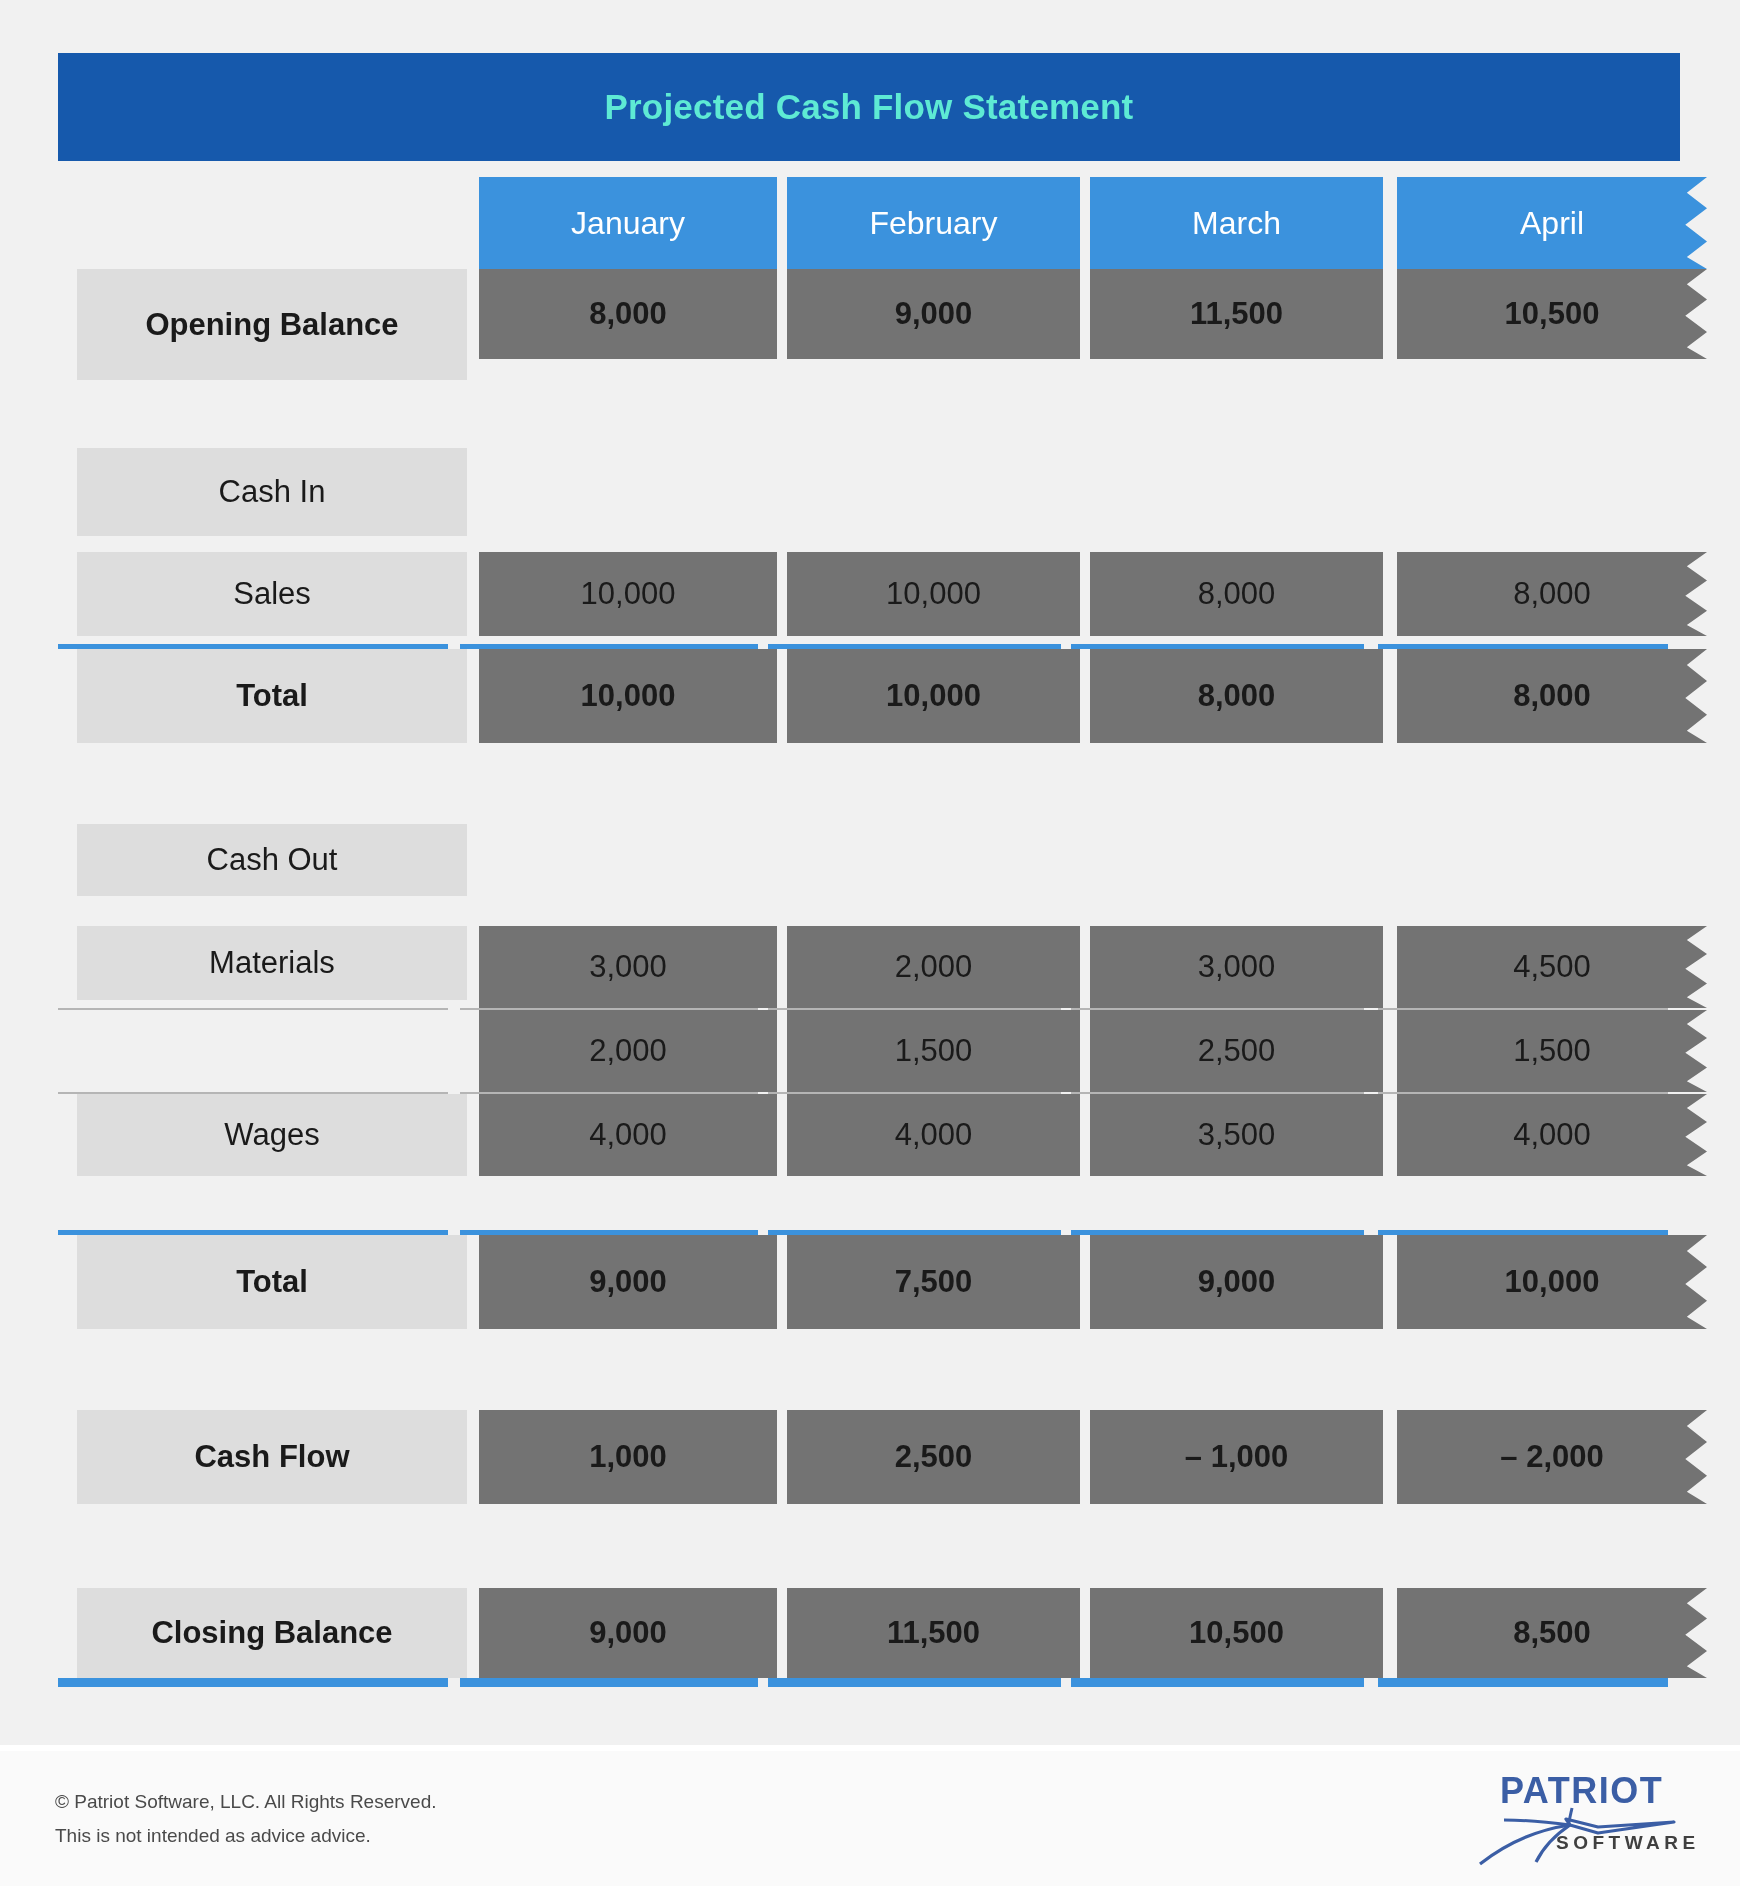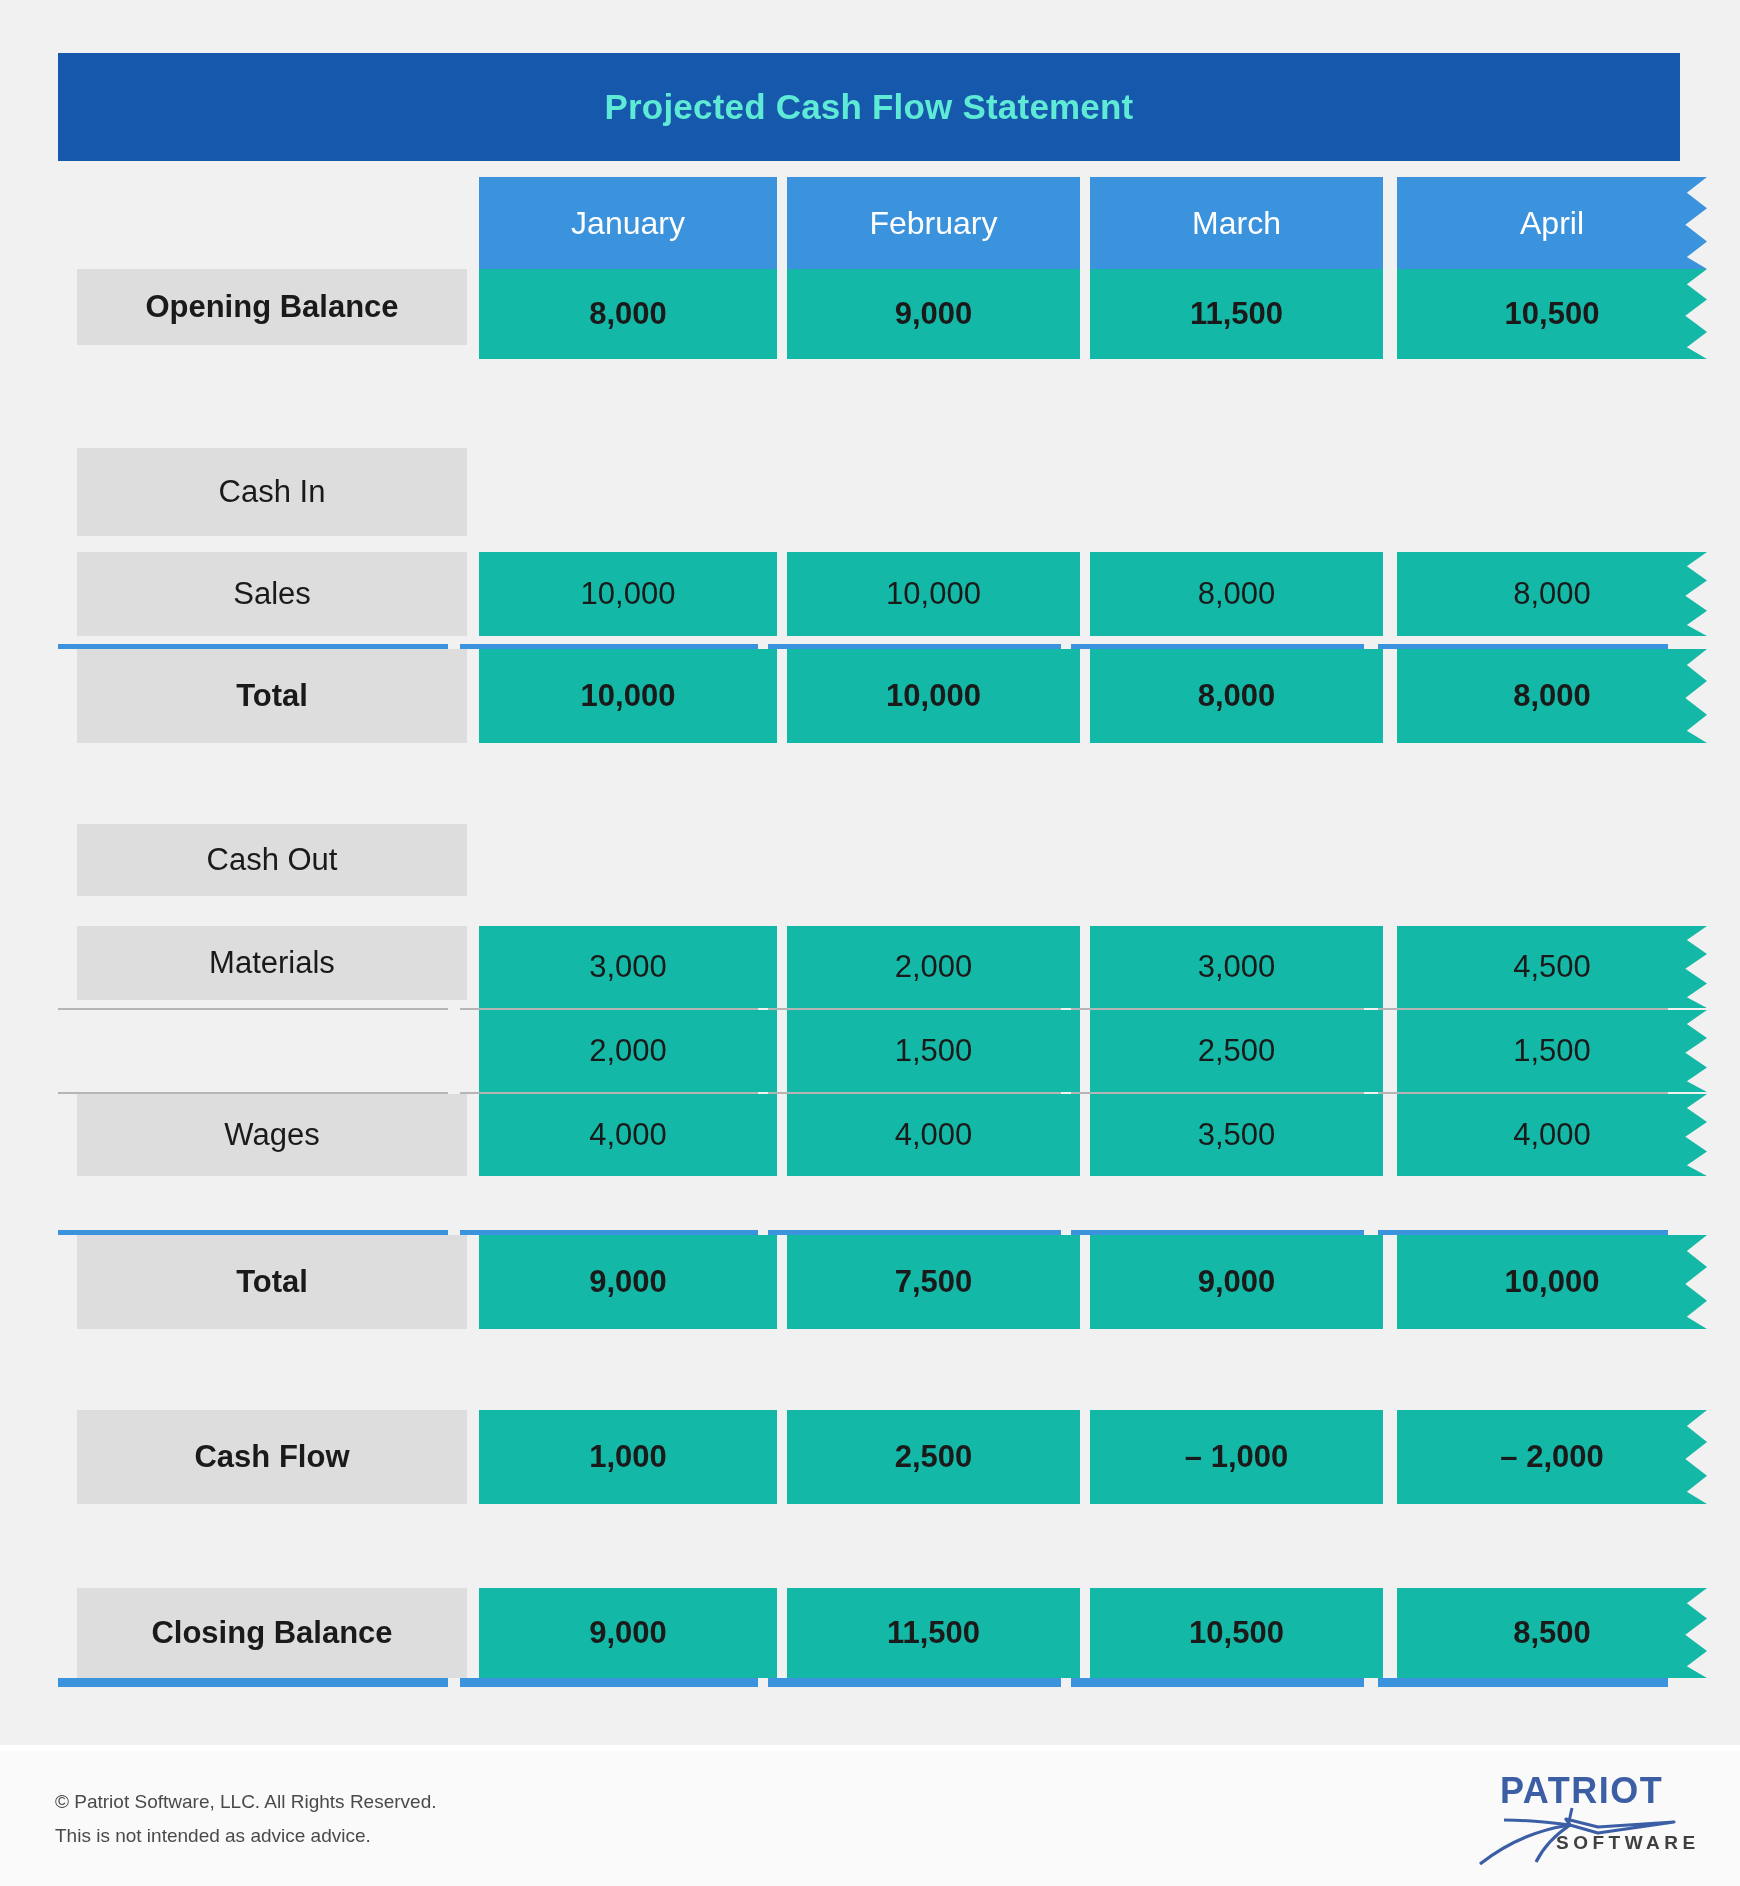--- a/index.html
+++ b/index.html
@@ -64,21 +64,21 @@
     color: #ffffff;
     font-size: 32px;
   }
   .month-head.col-3 {
     
     clip-path: polygon(0 0, 100% 0, 93.5% 17%, 100% 34%, 93% 52%,
                        100% 70%, 93.5% 87%, 100% 100%, 0 100%);
   }
 
   
-  .data-cell { background: #14b8a6; text-align: center; }
+  .data-cell { background: #737373; text-align: center; }
   .data-cell.col-3 {
     clip-path: polygon(0 0, 100% 0, 93.5% 17%, 100% 34%, 93% 52%,
                        100% 70%, 93.5% 87%, 100% 100%, 0 100%);
   }
 
   
   .label-cell {
     background: #dddddd;
     font-size: 31px;
     color: #1a1a1a;
@@ -150,21 +150,21 @@
 
   <div id="title-bar">
     <span class="title-text">Projected Cash Flow Statement</span>
   </div>
 
   <div class="cell month-head col-0">January</div>
   <div class="cell month-head col-1">February</div>
   <div class="cell month-head col-2">March</div>
   <div class="cell month-head col-3">April</div>
 
-  <div class="cell label-cell bold label-col" style="top:269px;height:76px">Opening Balance</div>
+  <div class="cell label-cell bold label-col" style="top:269px;height:111px">Opening Balance</div>
   <div class="cell data-cell bold col-0" style="top:269px;height:90px">8,000</div>
   <div class="cell data-cell bold col-1" style="top:269px;height:90px">9,000</div>
   <div class="cell data-cell bold col-2" style="top:269px;height:90px">11,500</div>
   <div class="cell data-cell bold col-3" style="top:269px;height:90px">10,500</div>
 
   <div class="cell label-cell label-col" style="top:448px;height:88px">Cash In</div>
 
   <div class="cell label-cell label-col" style="top:552px;height:84px">Sales</div>
   <div class="cell data-cell col-0" style="top:552px;height:84px">10,000</div>
   <div class="cell data-cell col-1" style="top:552px;height:84px">10,000</div>

